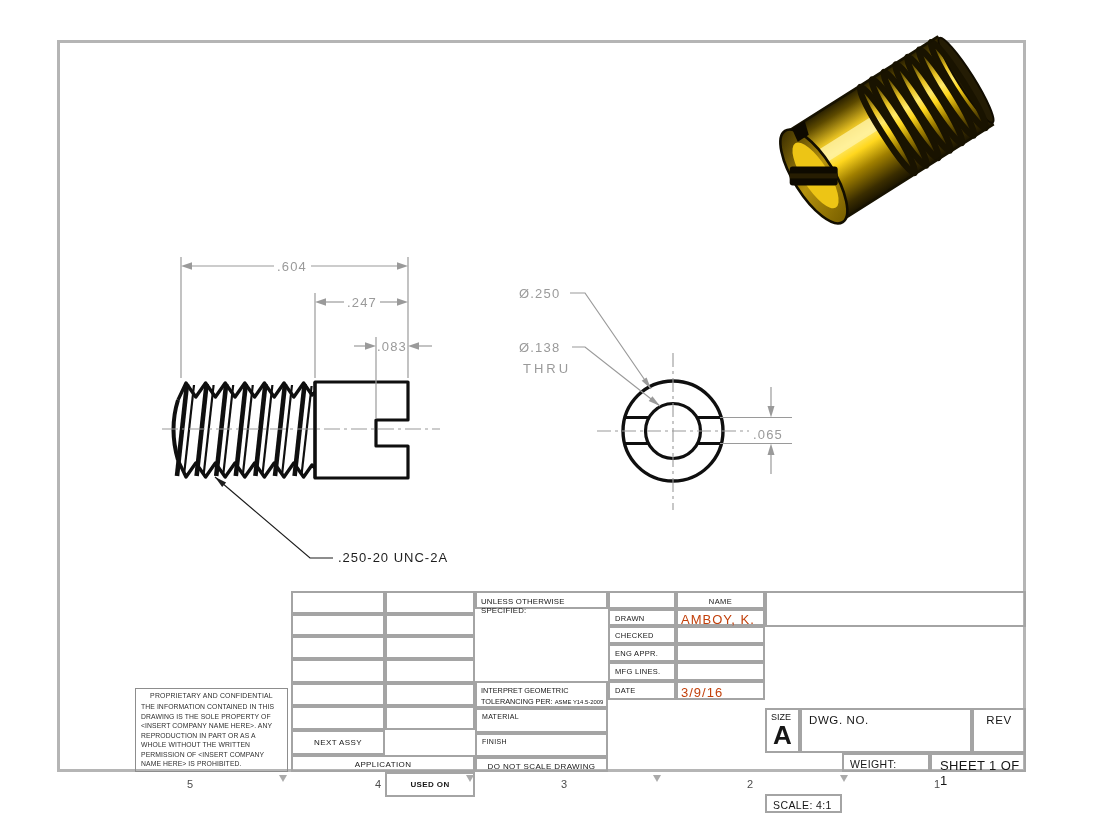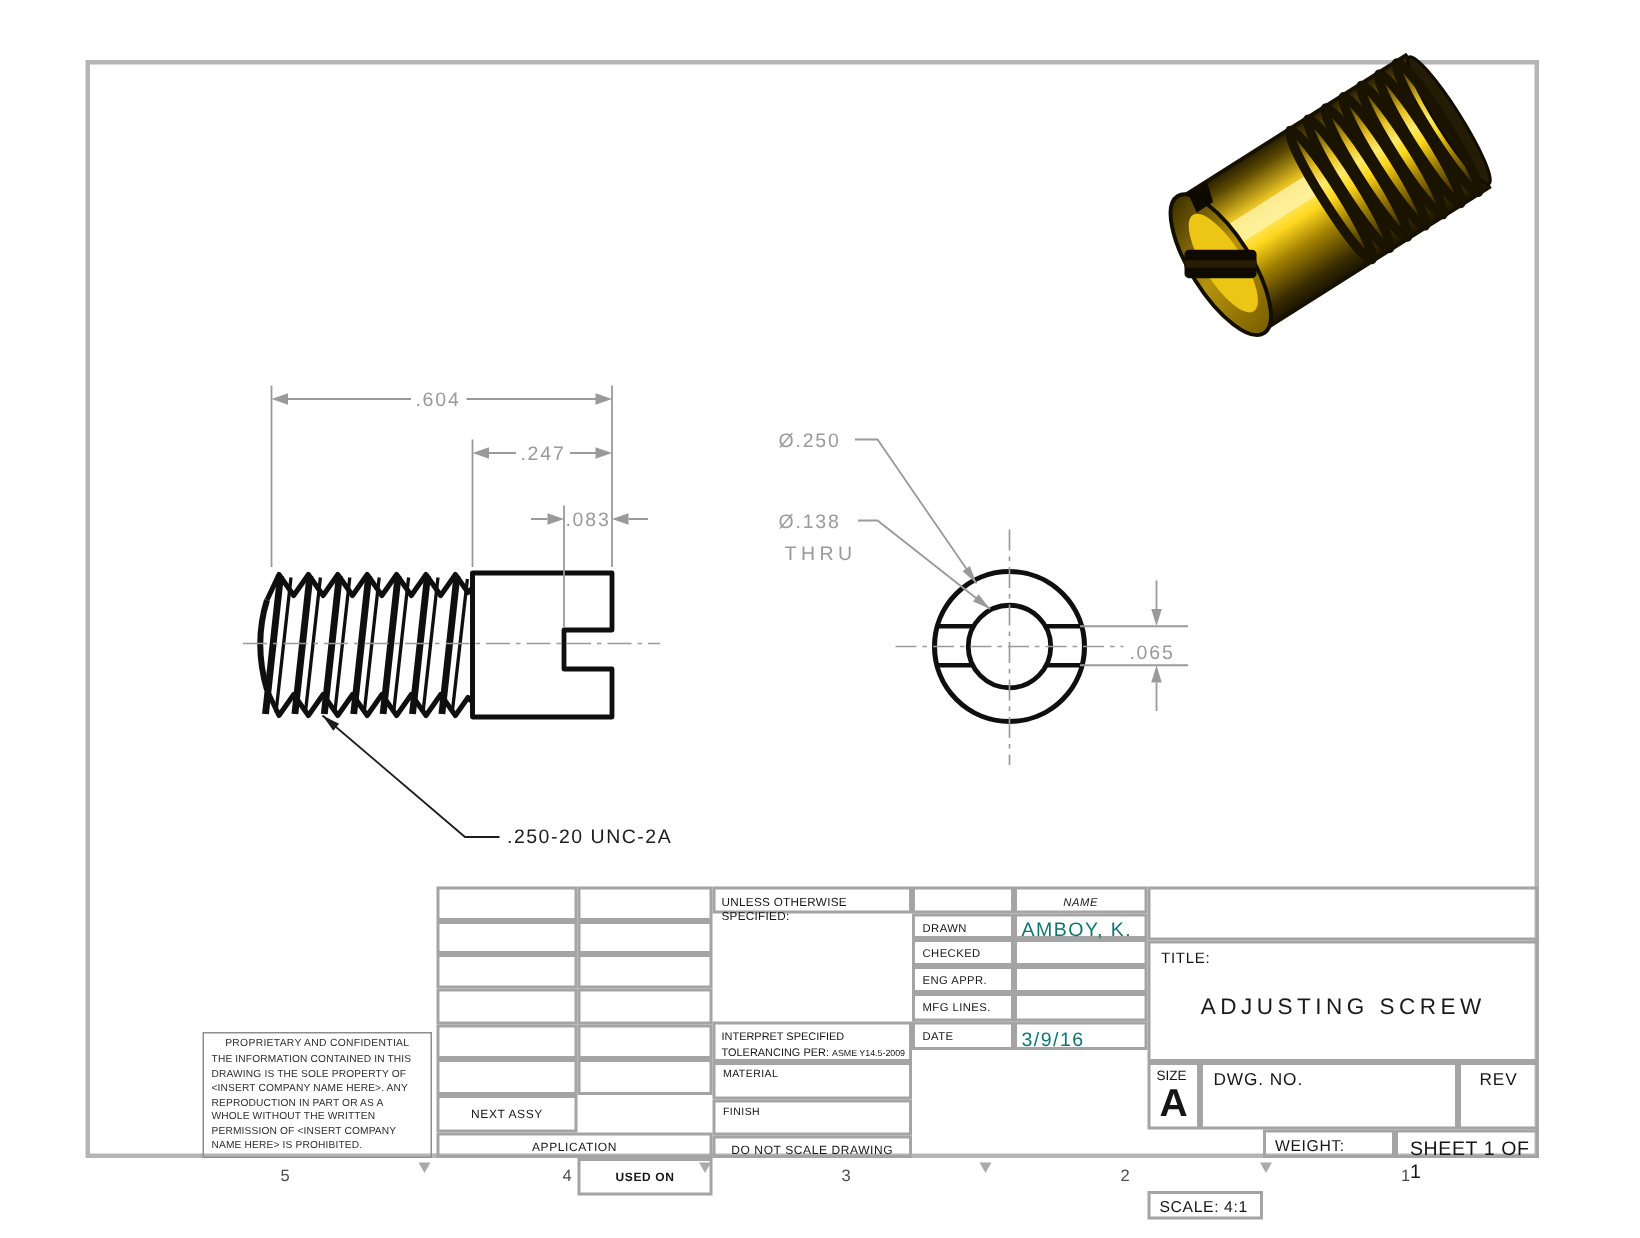--- a/index.html
+++ b/index.html
@@ -5,21 +5,21 @@
   html,body{margin:0;padding:0;background:#ffffff;}
   #sheet{position:relative;width:1093px;height:825px;background:#fff;overflow:hidden;
          font-family:"Liberation Sans", sans-serif;}
   .border-rect{position:absolute;left:57px;top:40px;width:969px;height:732px;
                border:3px solid #b5b5b5;box-sizing:border-box;}
   
   .tb{position:absolute;border:2px solid #a4a4a4;box-sizing:border-box;background:transparent;
       color:#161616;}
   .lbl{font-size:7.5px;letter-spacing:.3px;padding:3px 0 0 5px;}
   .lbl-c{font-size:8px;text-align:center;padding-top:6px;letter-spacing:.4px;}
-  .val{font-size:13px;letter-spacing:1px;color:#0f766e;}
+  .val{font-size:13px;letter-spacing:1px;color:#c2410c;}
   .zone-num{position:absolute;width:24px;text-align:center;font-size:11px;color:#4c4c4c;}
   .zone-tick{position:absolute;width:0;height:0;border-left:4px solid transparent;
              border-right:4px solid transparent;border-top:7px solid #aaaaaa;}
   .prop-box{position:absolute;left:135px;top:688px;width:153px;height:84px;
             border:1.5px solid #8d8d8d;box-sizing:border-box;padding:3px 5px;color:#2e2e2e;}
   .prop-head{font-size:6.9px;text-align:center;letter-spacing:.2px;margin-bottom:3px;}
   .prop-body{font-size:6.8px;line-height:1.4;letter-spacing:.1px;}
   svg text{font-family:"Liberation Sans", sans-serif;}
   .dimtext{font-size:13px;letter-spacing:1.2px;fill:#9a9a9a;}
   .blktext{font-size:13px;letter-spacing:1px;fill:#1d1d1d;}
@@ -188,33 +188,33 @@
   <div class="tb lbl-c" style="left:291px;top:730px;width:94px;height:25px;">
     <span>NEXT ASSY</span></div>
   <div class="tb lbl-c" style="left:385px;top:772px;width:90px;height:25px;font-weight:bold;">
     <span>USED ON</span></div>
   <div class="tb lbl-c" style="left:291px;top:755px;width:184px;height:17px;padding-top:3px;">
     <span>APPLICATION</span></div>
 
   <div class="tb" style="left:475px;top:591px;width:133px;height:18px;font-size:7.8px;padding:4px 0 0 4px;letter-spacing:.2px;">
     <span>UNLESS OTHERWISE SPECIFIED:</span></div>
   <div class="tb" style="left:475px;top:681px;width:133px;height:27px;font-size:7.3px;line-height:1.45;padding:3px 0 0 4px;">
-    <div>INTERPRET SPECIFIED</div>
+    <div>INTERPRET GEOMETRIC</div>
     <div><span>TOLERANCING PER:</span>
          <span style="font-size:5.9px;">ASME Y14.5-2009</span></div>
   </div>
   <div class="tb lbl" style="left:475px;top:708px;width:133px;height:25px;font-size:7px;">
     <span>MATERIAL</span></div>
   <div class="tb lbl" style="left:475px;top:733px;width:133px;height:24px;font-size:7px;">
     <span>FINISH</span></div>
   <div class="tb lbl-c" style="left:475px;top:757px;width:133px;height:15px;padding-top:3px;">
     <span>DO NOT SCALE DRAWING</span></div>
 
   <div class="tb" style="left:608px;top:591px;width:68px;height:18px;"></div>
-  <div class="tb lbl-c" style="left:676px;top:591px;width:89px;height:18px;padding-top:4px;font-size:7.5px;font-style:italic;">
+  <div class="tb lbl-c" style="left:676px;top:591px;width:89px;height:18px;padding-top:4px;font-size:7.5px;">
     <span>NAME</span></div>
 
   <div class="tb lbl" style="left:608px;top:609px;width:68px;height:17px;">
     <span>DRAWN</span></div>
   <div class="tb val" style="left:676px;top:609px;width:89px;height:17px;padding:1px 0 0 3px;">
     <span>AMBOY, K.</span></div>
 
   <div class="tb lbl" style="left:608px;top:626px;width:68px;height:18px;">
     <span>CHECKED</span></div>
   <div class="tb" style="left:676px;top:626px;width:89px;height:18px;"></div>
@@ -227,24 +227,20 @@
     <span>MFG LINES.</span></div>
   <div class="tb" style="left:676px;top:662px;width:89px;height:19px;"></div>
 
   <div class="tb lbl" style="left:608px;top:681px;width:68px;height:19px;">
     <span>DATE</span></div>
   <div class="tb val" style="left:676px;top:681px;width:89px;height:19px;padding:2px 0 0 3px;">
     <span>3/9/16</span></div>
 
 
   <div class="tb" style="left:765px;top:591px;width:261px;height:36px;"></div>
-  <div class="tb" style="left:765px;top:627px;width:261px;height:81px;">
-    <div style="font-size:10px;padding:5px 0 0 7px;letter-spacing:.5px;">TITLE:</div>
-    <div style="font-size:15px;letter-spacing:3px;text-align:center;margin-top:18px;color:#1a1a1a;">ADJUSTING SCREW</div>
-  </div>
   <div class="tb" style="left:765px;top:708px;width:35px;height:45px;">
     <div style="font-size:9px;padding:2px 0 0 4px;">SIZE</div>
     <div style="font-size:26px;font-weight:bold;padding-left:6px;margin-top:-2px;">A</div>
   </div>
   <div class="tb" style="left:800px;top:708px;width:172px;height:45px;">
     <div style="font-size:11.5px;padding:4px 12px 0 7px;letter-spacing:.6px;">DWG.  NO.</div>
   </div>
   <div class="tb" style="left:972px;top:708px;width:54px;height:45px;">
     <div style="font-size:11.5px;padding:4px 0 0 0;text-align:center;letter-spacing:.6px;">REV</div>
   </div>

